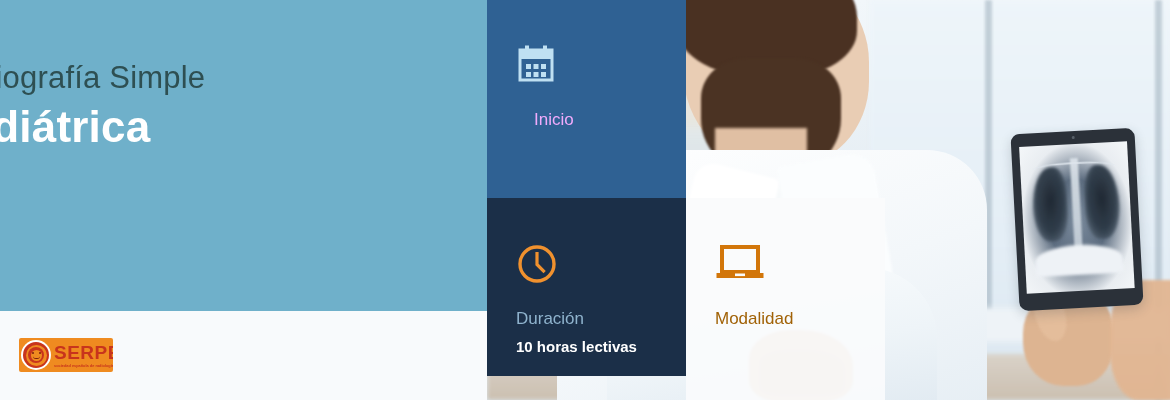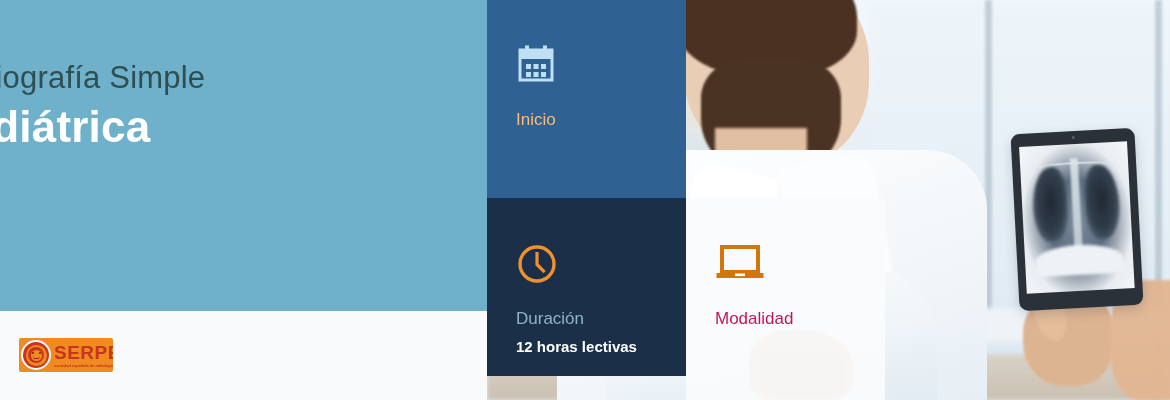--- a/index.html
+++ b/index.html
@@ -452,25 +452,25 @@
     font-size: 17px;
     font-weight: 400;
     line-height: 1.2;
     margin-bottom: 9px;
   }
   .card-value {
     font-size: 15px;
     font-weight: 700;
     line-height: 1.2;
   }
-  .card-inicio .card-label { color: #fdba74; }
+  .card-inicio .card-label { color: #f0abfc; margin-left: 18px; }
   .card-inicio .card-value { color: #ffffff; }
   .card-duracion .card-label { color: #8fb3cd; }
   .card-duracion .card-value { color: #ffffff; }
-  .card-modalidad .card-label { color: #be185d; }
+  .card-modalidad .card-label { color: #a16207; }
   .card-modalidad .card-value { color: #13273c; }
 </style>
 </head>
 <body>
 
 <div id="page">
 
   <div class="hero-panel">
     <div class="hero-text-wrap">
       <div class="hero-line-1">Radiografía Simple</div>
@@ -561,21 +561,21 @@
   </div>
 
   <div class="card card-duracion">
     <div class="card-icon">
       <svg width="42" height="42" viewBox="0 0 42 42" fill="none">
         <circle cx="21" cy="21" r="17" stroke="#f0912e" stroke-width="3.4"></circle>
         <path d="M21 10.5 V21.5 L27.5 28" stroke="#f0912e" stroke-width="3.2" stroke-linecap="square" fill="none"></path>
       </svg>
     </div>
     <div class="card-label">Duración</div>
-    <div class="card-value">12 horas lectivas</div>
+    <div class="card-value">10 horas lectivas</div>
   </div>
 
   <div class="card card-modalidad">
     <div class="card-icon">
       <svg width="50" height="40" viewBox="0 0 50 40" fill="none">
         <rect x="7" y="4" width="36" height="25" stroke="#d2760a" stroke-width="4"></rect>
         <rect x="1.5" y="30" width="47" height="5" fill="#d2760a"></rect>
         <rect x="20" y="30.5" width="10" height="2.6" fill="#fafbfc"></rect>
       </svg>
     </div>

